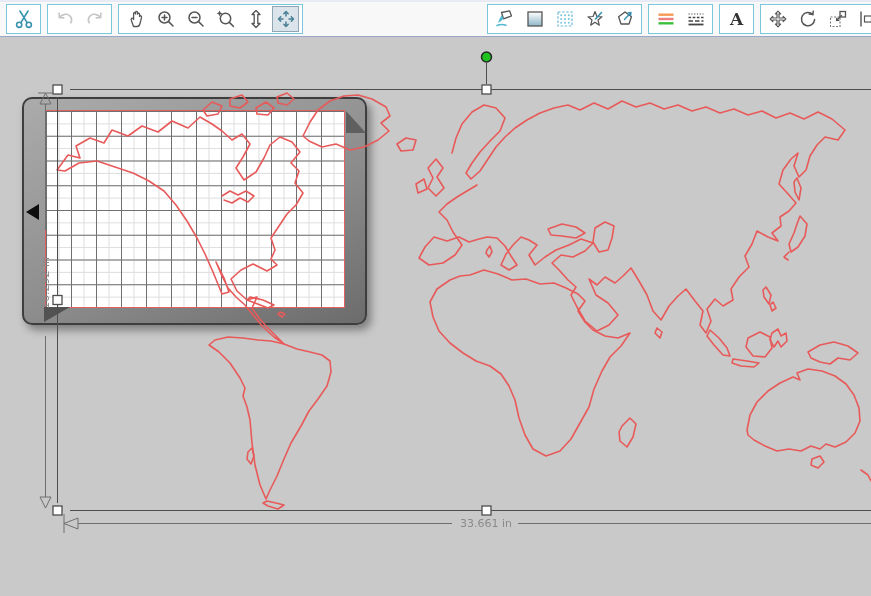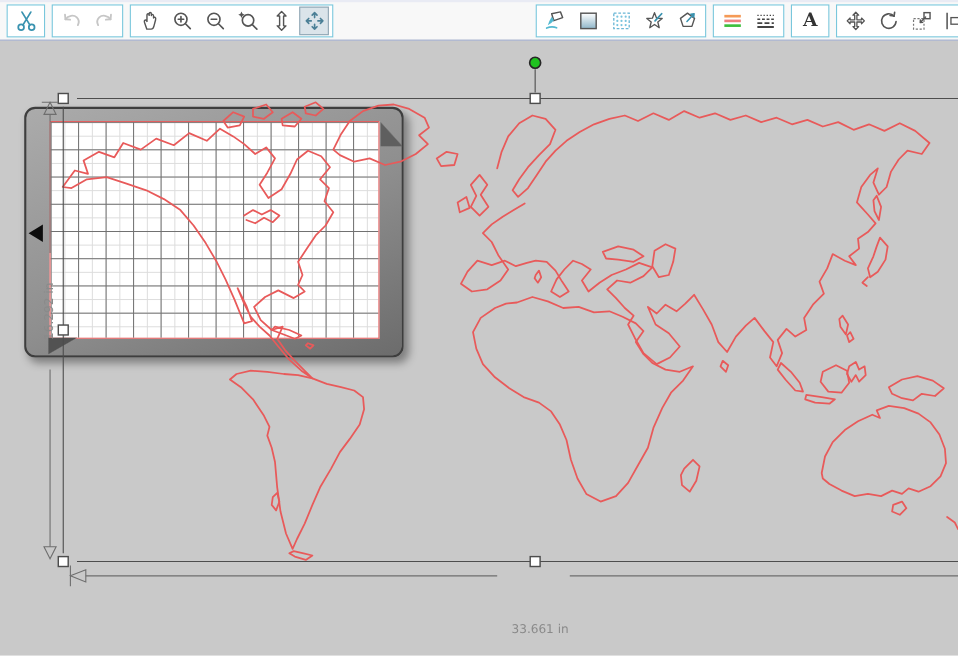--- a/index.html
+++ b/index.html
@@ -48,21 +48,21 @@
   #map{position:absolute;left:0;top:0;z-index:3;}
   #map path{fill:none;stroke:var(--map-outline);stroke-width:1.6;stroke-linejoin:round;stroke-linecap:round;}
 
   #overlay{position:absolute;left:0;top:0;z-index:5;}
   #overlay .sel{stroke:var(--selection-line);stroke-width:1;fill:none;}
   #overlay .dim{stroke:#6e6e6e;stroke-width:1;fill:none;}
   #overlay .handle{fill:#fff;stroke:var(--selection-line);stroke-width:1.3;}
   #overlay .rot{fill:var(--rotate-handle-green);stroke:#262626;stroke-width:1.5;}
 
   .dim-label{position:absolute;color:var(--dimension-text);font-size:11px;white-space:nowrap;z-index:6;}
-  #w-label{left:455px;top:517px;width:62px;text-align:right;margin-top:48px;}
+  #w-label{left:455px;top:517px;width:62px;text-align:center;}
   #h-label{left:45px;top:283px;transform:translate(-50%,-50%) rotate(-90deg);}
 </style>
 </head>
 <body>
 
 <div id="app">
 
   <div class="toolbar">
     <div class="tb-side tb-left">
       <div class="tgroup">

